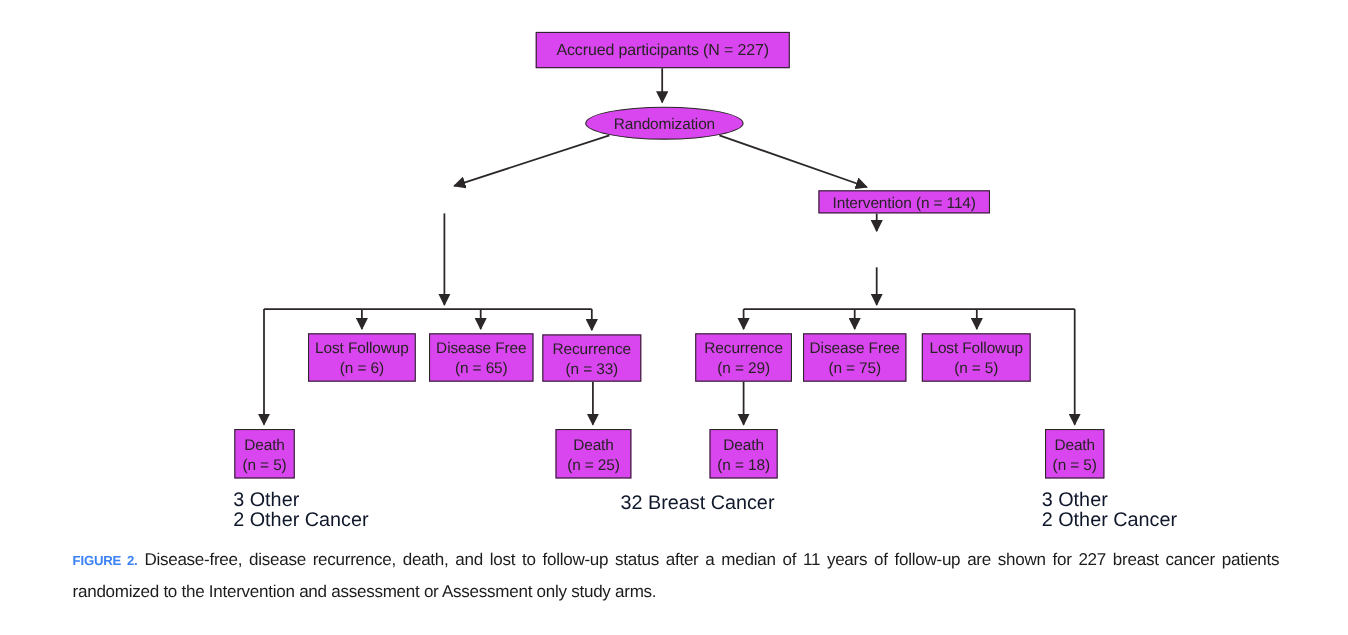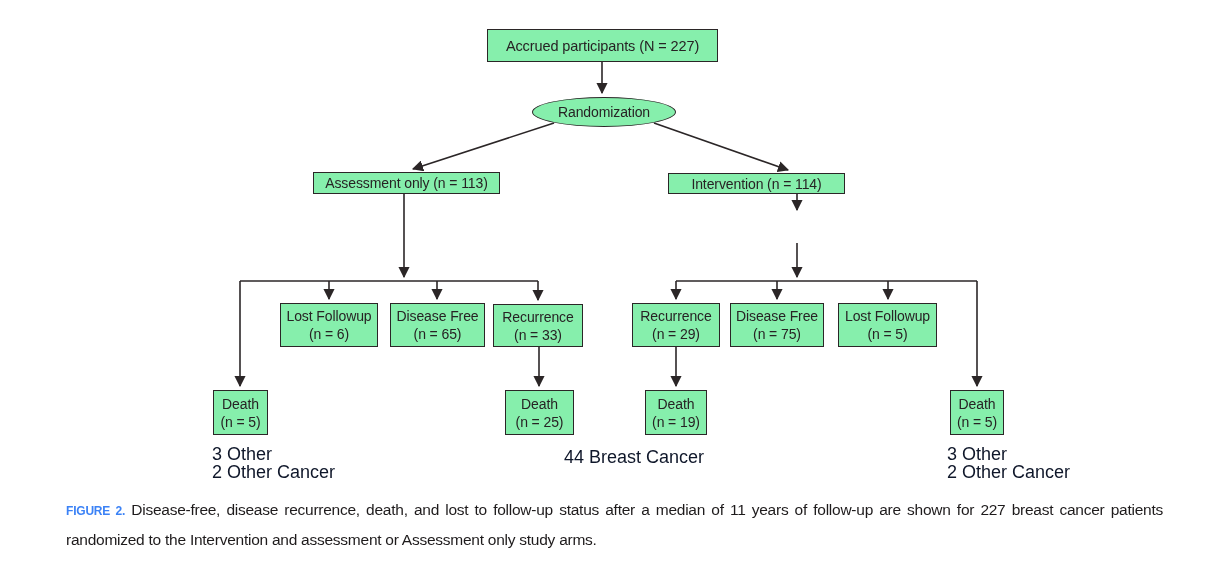--- a/index.html
+++ b/index.html
@@ -17,21 +17,21 @@
     overflow: hidden;
   }
   .connector-layer {
     position: absolute;
     left: 0; top: 0;
     width: 1225px; height: 577px;
   }
   .node {
     position: absolute;
     border: 1.5px solid #2b2627;
-    background: #86efac;
+    background: #d946ef;
     display: flex;
     flex-direction: column;
     align-items: center;
     justify-content: center;
     text-align: center;
     font-size: 14px;
     line-height: 18px;
     letter-spacing: -0.1px;
     color: #272324;
   }
@@ -99,24 +99,21 @@
   </svg>
 
   <div class="node title" style="left:487px;top:29px;width:231px;height:33px">
     <span>Accrued participants (N = 227)</span>
   </div>
 
   <div class="node ellipse" style="left:532px;top:97px;width:144px;height:30px">
     <span>Randomization</span>
   </div>
 
-  <div class="node" style="left:313px;top:172px;width:187px;height:22px">
-    <span>Assessment only (n = 113)</span>
-  </div>
-  <div class="node" style="left:668px;top:173px;width:177px;height:21px">
+  <div class="node" style="left:744px;top:173px;width:156px;height:21px">
     <span>Intervention (n = 114)</span>
   </div>
 
 
   <div class="node" style="left:280px;top:303px;width:98px;height:44px">
     <div>Lost Followup</div>
     <div>(n = 6)</div>
   </div>
   <div class="node" style="left:390px;top:303px;width:95px;height:44px">
     <div>Disease Free</div>
@@ -143,33 +140,33 @@
   <div class="node" style="left:213px;top:390px;width:55px;height:45px">
     <div>Death</div>
     <div>(n = 5)</div>
   </div>
   <div class="node" style="left:505px;top:390px;width:69px;height:45px">
     <div>Death</div>
     <div>(n = 25)</div>
   </div>
   <div class="node" style="left:645px;top:390px;width:62px;height:45px">
     <div>Death</div>
-    <div>(n = 19)</div>
+    <div>(n = 18)</div>
   </div>
   <div class="node" style="left:950px;top:390px;width:54px;height:45px">
     <div>Death</div>
     <div>(n = 5)</div>
   </div>
 
   <div class="annot" style="left:212px;top:446px">
     <div>3 Other</div>
     <div>2 Other Cancer</div>
   </div>
   <div class="annot" style="left:564px;top:449px">
-    <div>44 Breast Cancer</div>
+    <div>32 Breast Cancer</div>
   </div>
   <div class="annot" style="left:947px;top:446px">
     <div>3 Other</div>
     <div>2 Other Cancer</div>
   </div>
 
   <p class="caption"><strong class="figlabel">FIGURE 2.</strong> <span>Disease-free, disease recurrence, death, and lost to follow-up status after a median of 11 years of follow-up are shown for 227 breast cancer patients randomized to the Intervention and assessment or Assessment only study arms.</span></p>
 
 </div>
 

